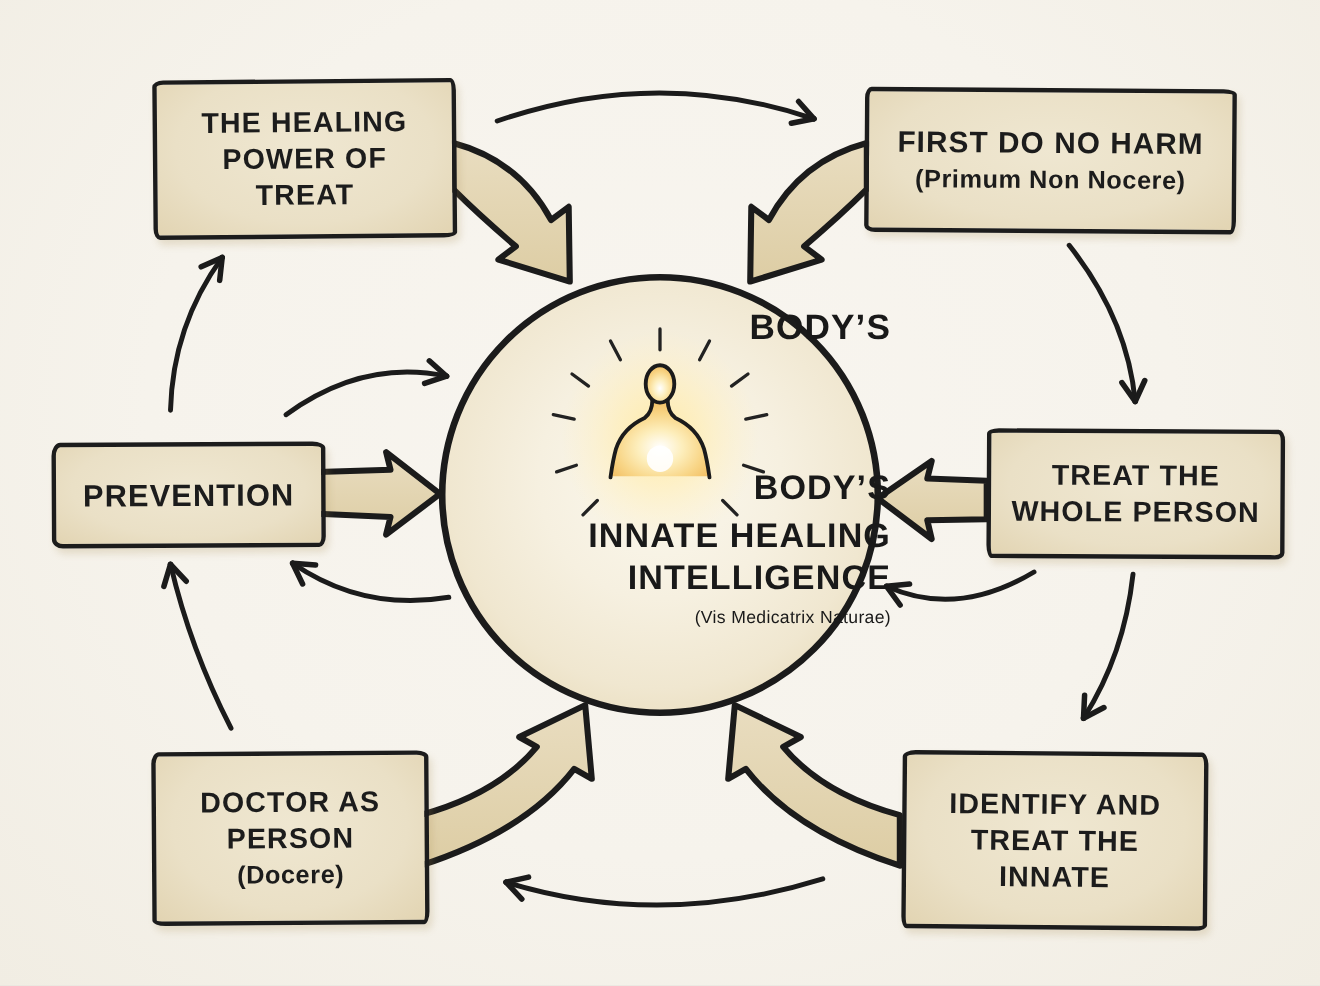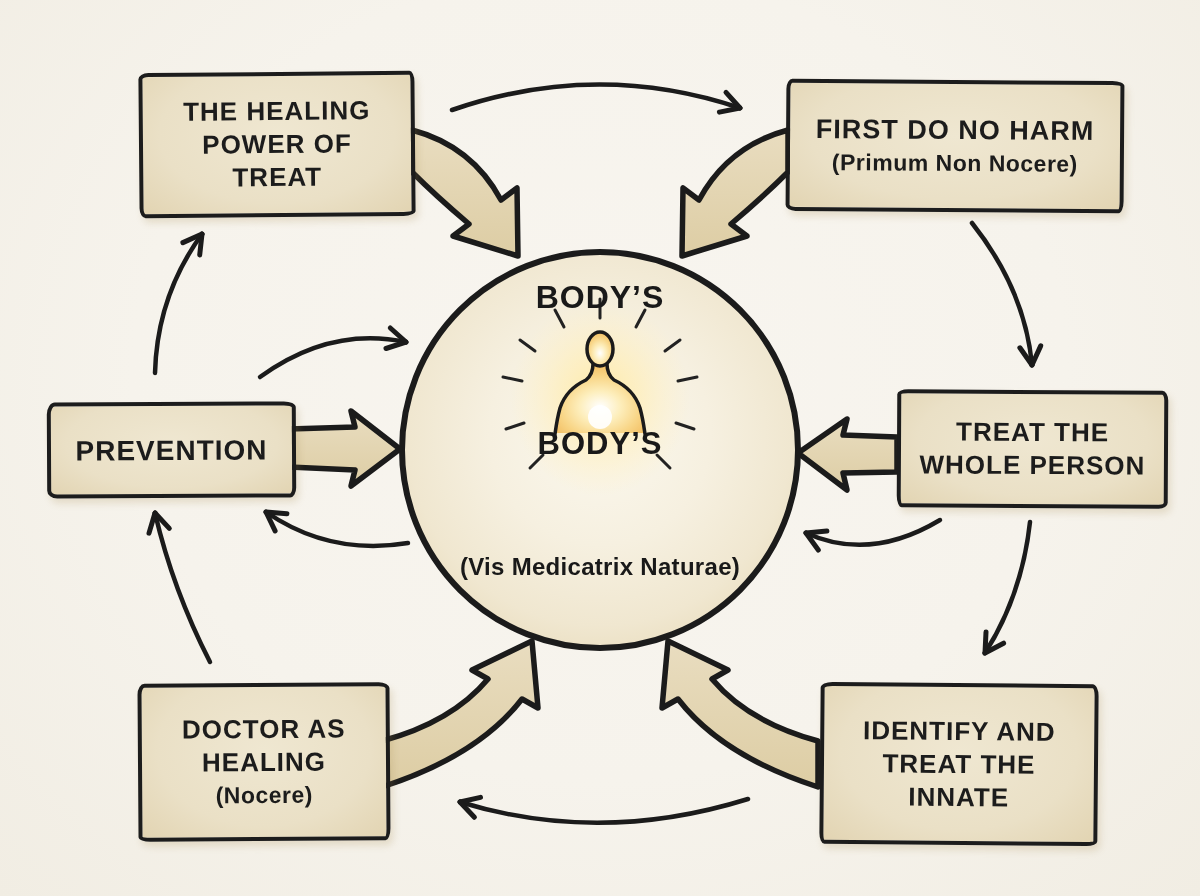--- a/index.html
+++ b/index.html
@@ -19,27 +19,27 @@
   .pbox .ln{font-weight:bold;font-size:26px;line-height:33px;letter-spacing:1px;white-space:nowrap;}
   .pbox .latin{font-weight:bold;font-size:23px;line-height:32px;letter-spacing:0.5px;white-space:nowrap;}
   #box-healing{left:139px;top:72px;width:268px;height:137px;border-radius:10px 5px 12px 6px/6px 11px 5px 10px;transform:rotate(-0.5deg);}
   #box-firstharm{left:786px;top:80px;width:330px;height:124px;border-radius:6px 12px 5px 10px/10px 5px 12px 6px;transform:rotate(0.4deg);}
   #box-firstharm .ln{font-size:27px;}
   #box-prevention{left:47px;top:402px;width:241px;height:88px;border-radius:8px 12px 6px 10px/12px 6px 10px 8px;transform:rotate(-0.3deg);}
   #box-prevention .ln{font-size:28px;}
   #box-treat{left:897px;top:390px;width:263px;height:110px;border-radius:11px 6px 9px 5px/5px 10px 6px 12px;transform:rotate(0.3deg);}
   #box-doctor{left:138px;top:683px;width:244px;height:150px;border-radius:7px 11px 5px 12px/11px 6px 12px 5px;transform:rotate(-0.4deg);}
   #box-identify{left:820px;top:683px;width:270px;height:154px;border-radius:12px 6px 11px 5px/6px 12px 5px 11px;transform:rotate(0.5deg);}
-  .ctext{position:absolute;left:390px;width:420px;text-align:center;color:#191919;z-index:4;}
+  .ctext{position:absolute;left:390px;width:420px;text-align:right;color:#191919;z-index:4;}
   .ctext.big{font-weight:bold;font-size:31px;letter-spacing:1px;}
   #c-body-top{top:279px;font-size:32px;}
   #c-body2{top:426px;}
   #c-innate{top:469px;}
   #c-intel{top:507px;}
-  #c-latin{top:553px;font-weight:bold;font-size:24px;letter-spacing:0.3px;}
+  #c-latin{top:553px;font-weight:normal;font-size:16px;letter-spacing:0.3px;}
 </style>
 </head>
 <body>
 
 <div id="canvas">
 
   <svg id="art" width="1200" height="896" viewBox="0 0 1200 896">
     <defs>
       <radialGradient id="circleGrad" cx="50%" cy="46%" r="62%">
         <stop offset="0%" stop-color="#fbf8ee"></stop>
@@ -144,27 +144,29 @@
     <div class="ln">PREVENTION</div>
   </div>
 
   <div class="pbox" id="box-treat">
     <div class="ln">TREAT THE</div>
     <div class="ln">WHOLE PERSON</div>
   </div>
 
   <div class="pbox" id="box-doctor">
     <div class="ln">DOCTOR AS</div>
-    <div class="ln">HEALING</div>
-    <div class="latin">(Nocere)</div>
+    <div class="ln">PERSON</div>
+    <div class="latin">(Docere)</div>
   </div>
 
   <div class="pbox" id="box-identify">
     <div class="ln">IDENTIFY AND</div>
     <div class="ln">TREAT THE</div>
     <div class="ln">INNATE</div>
   </div>
 
   <div class="ctext big" id="c-body-top">BODY’S</div>
   <div class="ctext big" id="c-body2">BODY’S</div>
+  <div class="ctext big" id="c-innate">INNATE HEALING</div>
+  <div class="ctext big" id="c-intel">INTELLIGENCE</div>
   <div class="ctext" id="c-latin">(Vis Medicatrix Naturae)</div>
 
 </div>
 
 </body></html>

